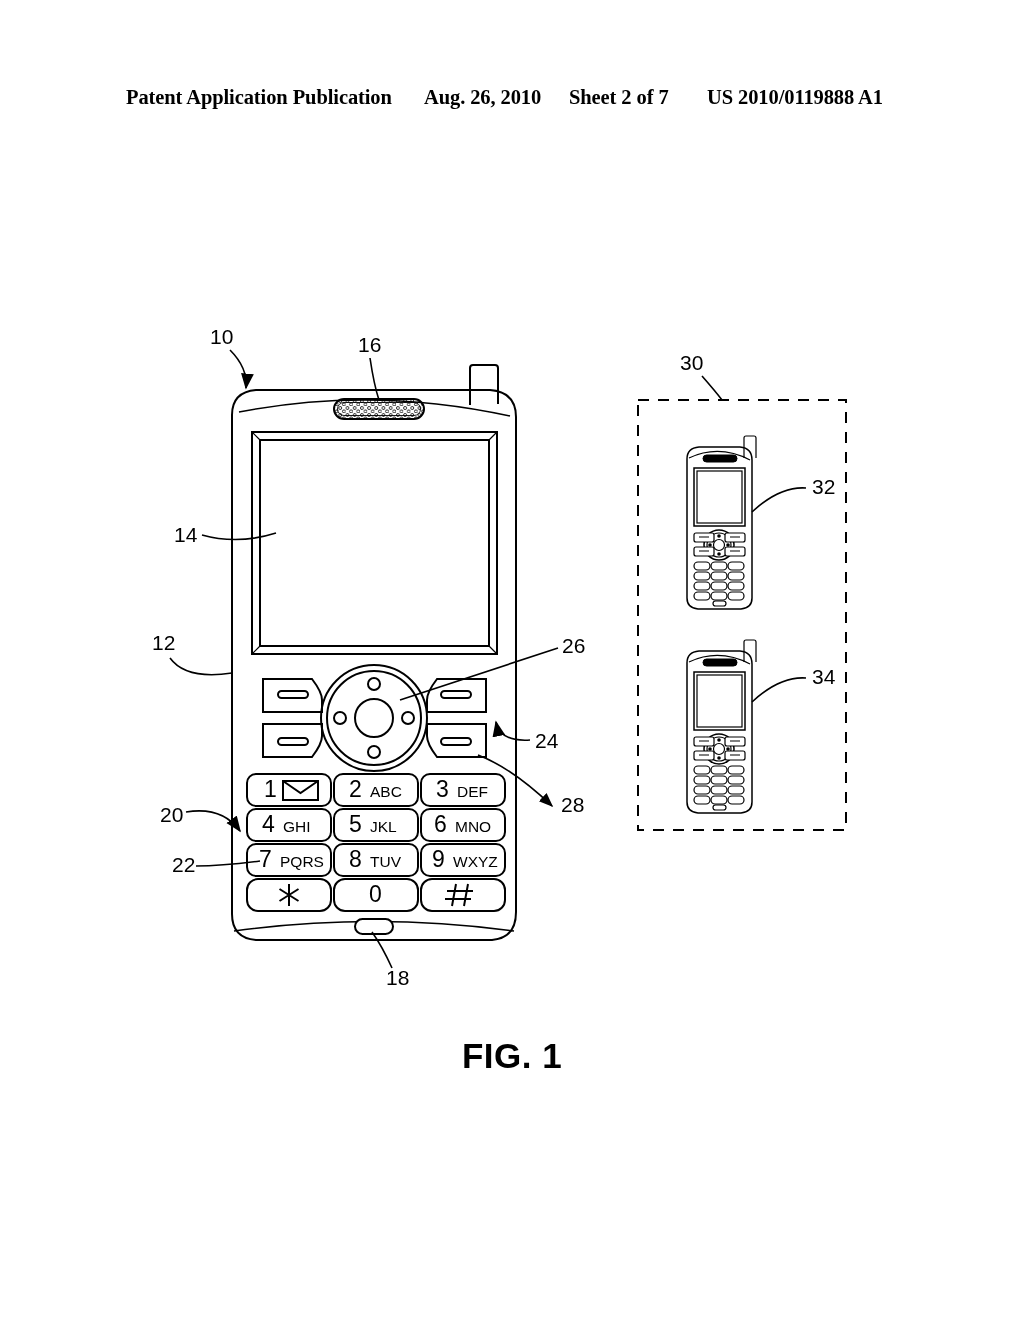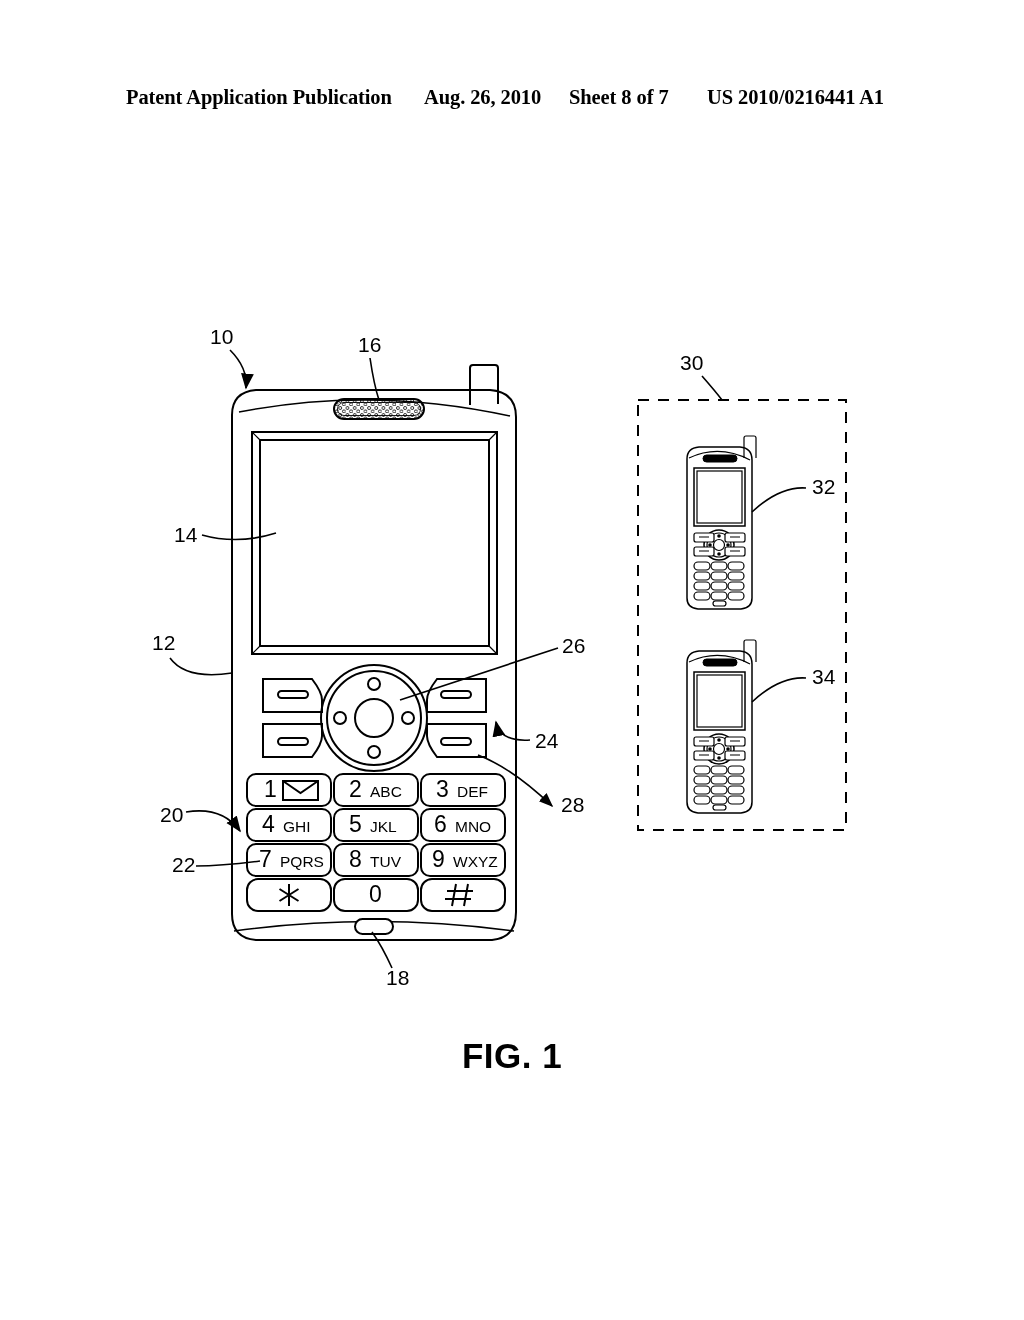--- a/index.html
+++ b/index.html
@@ -71,22 +71,22 @@
   .ln-hair { fill: none; stroke: #000; stroke-width: 1.2; }
   .lead { fill: none; stroke: #000; stroke-width: 1.6; }
   .dash { fill: none; stroke: #000; stroke-width: 2; stroke-dasharray: 11 9; }
 </style>
 </head>
 <body>
 
 <div class="hdr">
   <span class="hdr-pub">Patent Application Publication</span>
   <span class="hdr-date">Aug. 26, 2010</span>
-  <span class="hdr-sheet">Sheet 8 of 7</span>
-  <span class="hdr-num">US 2010/0216441 A1</span>
+  <span class="hdr-sheet">Sheet 2 of 7</span>
+  <span class="hdr-num">US 2010/0119888 A1</span>
 </div>
 
 <svg id="sheet" viewBox="0 0 1024 1320" xmlns="http://www.w3.org/2000/svg">
 
   <defs>
     <marker id="arrowSolid" markerWidth="12" markerHeight="12" refX="9" refY="4" orient="auto">
       <path d="M0,0 L10,4 L0,8 z" fill="#000"></path>
     </marker>
     <marker id="arrowSmall" markerWidth="11" markerHeight="11" refX="8" refY="3.5" orient="auto">
       <path d="M0,0 L9,3.5 L0,7 z" fill="#000"></path>

